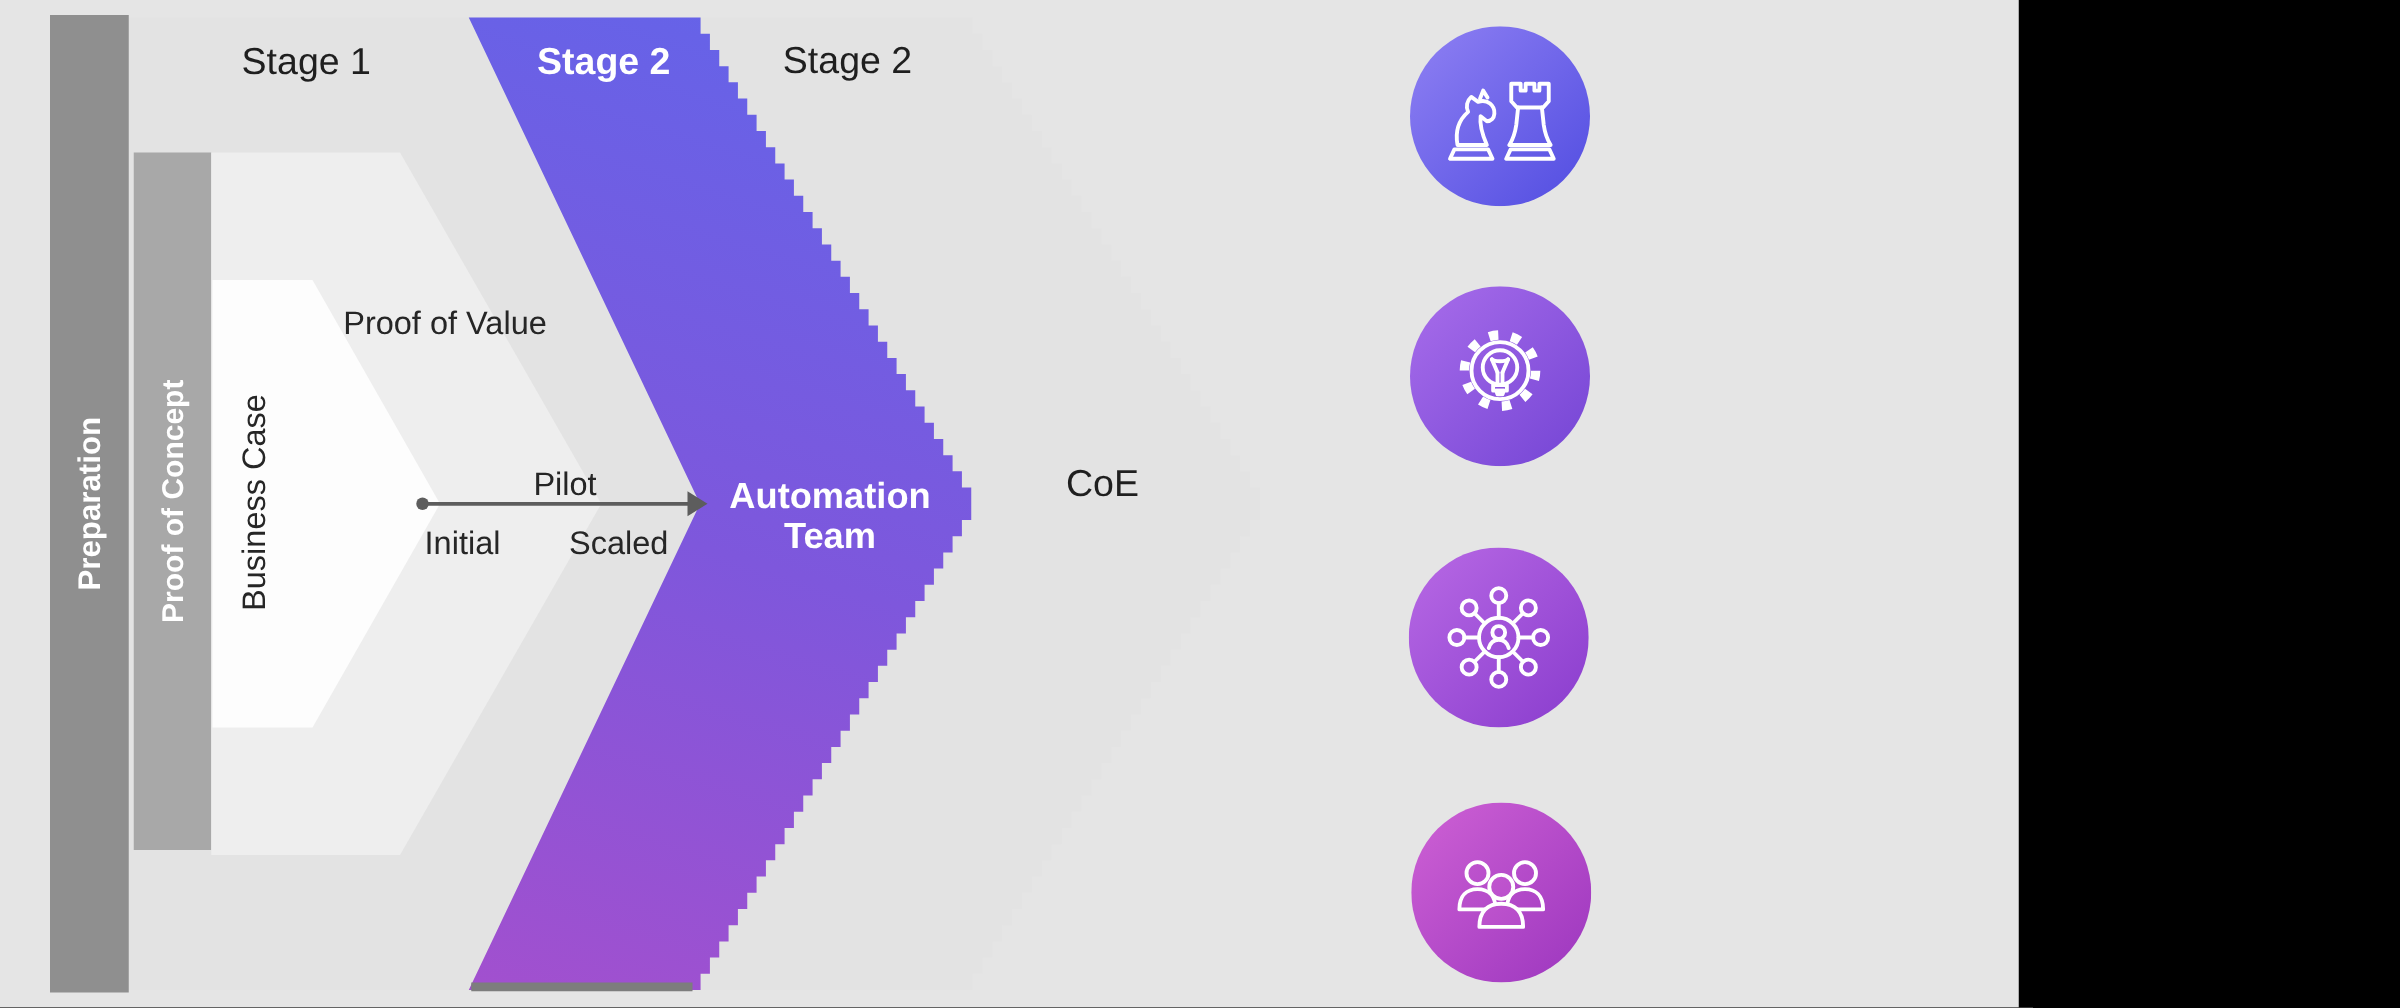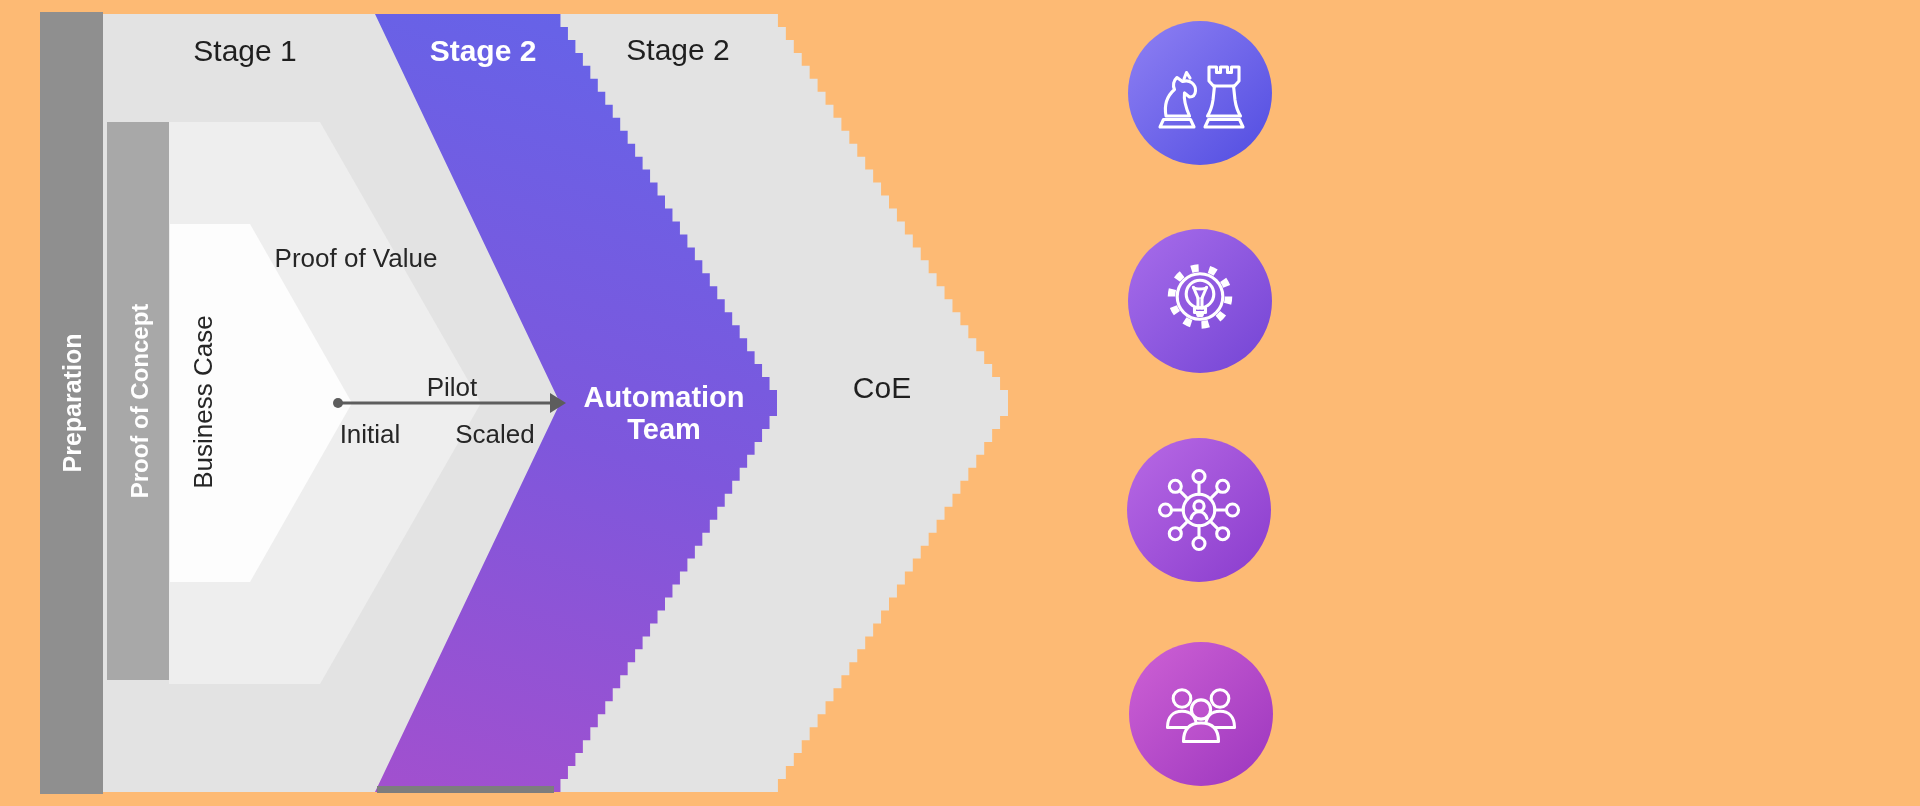--- a/index.html
+++ b/index.html
@@ -1,17 +1,17 @@
 <!DOCTYPE html>
 <html><head>
 <meta charset="utf-8">
 <style>
   html,body{margin:0;padding:0;background:#000;}
   body{width:1920px;height:806px;overflow:hidden;font-family:"Liberation Sans","DejaVu Sans",sans-serif;}
-  .stage{position:relative;width:1920px;height:806px;background:#fdba74;}
+  .stage{position:relative;width:1571px;height:806px;background:#e5e5e5;padding-left:44px;}
   .diagram-svg{position:absolute;left:0;top:0;}
   .icon{position:absolute;}
   text{font-family:"Liberation Sans","DejaVu Sans",sans-serif;}
   .lbl-dark{fill:#1f1f1f;font-size:30px;}
   .lbl-dark-sm{fill:#262626;font-size:26px;}
   .lbl-white-bold{fill:#ffffff;font-weight:bold;}
   .icon-stroke{stroke:#ffffff;stroke-width:3.1;fill:none;stroke-linejoin:round;stroke-linecap:round;}
 </style>
 </head>
 <body>

